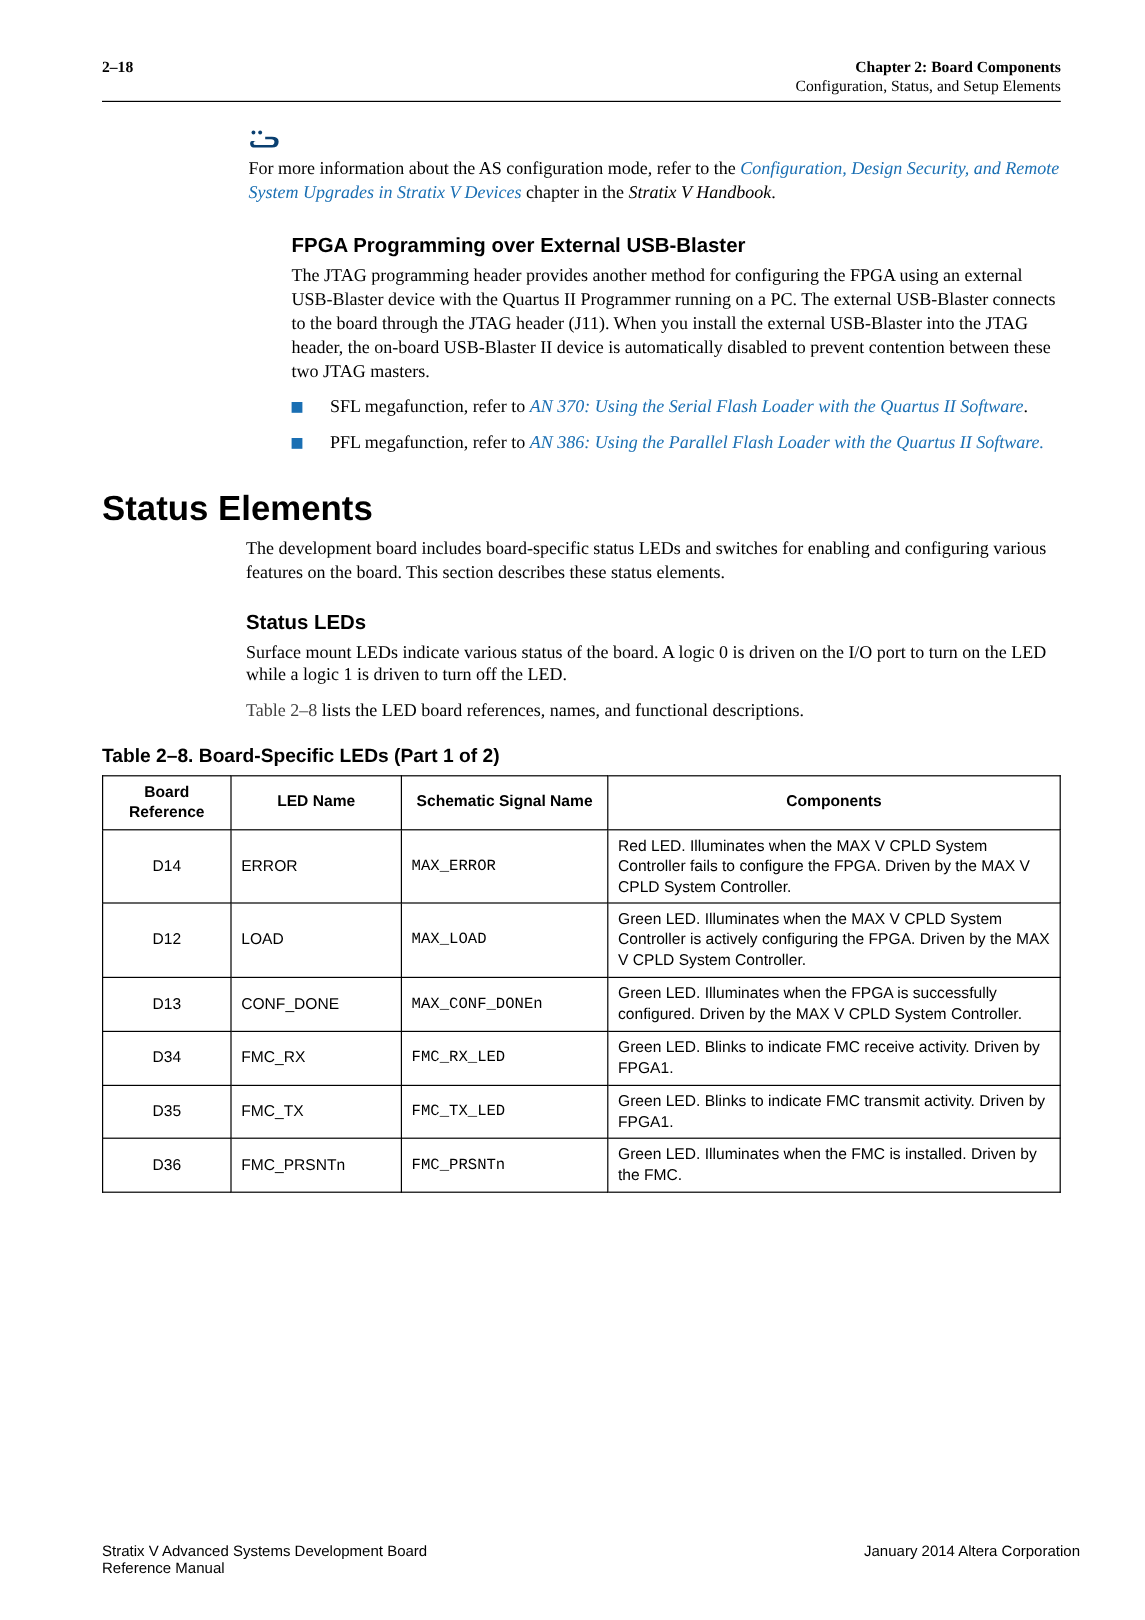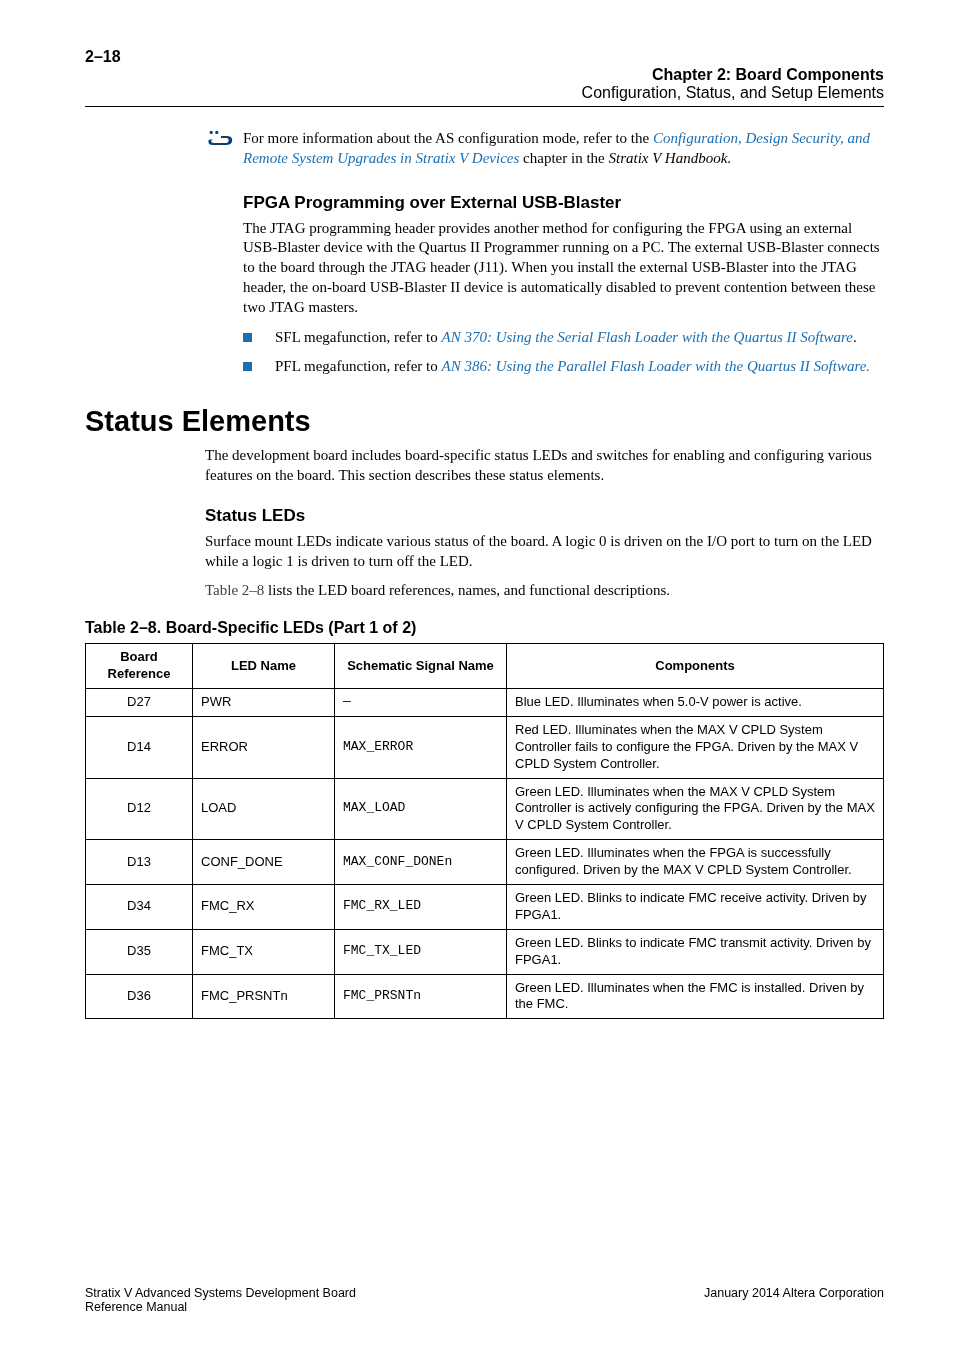--- a/index.html
+++ b/index.html
@@ -14,24 +14,23 @@
   .page {
     width: 954px;
     height: 1350px;
     position: relative;
     box-sizing: border-box;
     padding: 48px 70px 40px 85px;
   }
   .hdr {
     display: flex;
     justify-content: space-between;
-    font-family: Liberation Sans, sans-serif;
-    font-size: 16px;
+    font-family: Liberation Serif, serif;
+    font-size: 13px;
     padding-bottom: 4px;
-    flex-direction: column;
   }
   .hdr .left { font-weight: bold; }
   .hdr .right { text-align: right; }
   .hdr .right .chap { font-weight: bold; }
   .hdr-rule {
     border-bottom: 1.4px solid #000;
     margin-bottom: 22px;
   }
   .hand-icon {
     display: inline-block;
@@ -43,20 +42,21 @@
   .hand-svg { width: 28px; height: 18px; }
   .para-block {
     margin-left: 158px;
     font-size: 15px;
     line-height: 1.32;
     margin-bottom: 14px;
   }
   .para-block.refblock {
     margin-left: 120px;
     display: flex;
+    flex-direction: column;
   }
   .para-block.refblock .txt { flex: 1; margin-left: 2px; }
   .link { color: #1a6fb3; }
   .italic { font-style: italic; }
   .h3 {
     font-family: Arial, Helvetica, sans-serif;
     font-weight: bold;
     font-size: 17px;
     margin-left: 158px;
     margin-top: 24px;
@@ -134,21 +134,21 @@
   table.data th {
     text-align: center;
     font-weight: bold;
   }
   table.data td.center { text-align: center; }
   table.data td.mono { font-family: "Courier New", monospace; font-size: 13px; }
   .footer {
     position: absolute;
     bottom: 36px;
     left: 85px;
-    right: 70px;
+    right: 54px;
     display: flex;
     justify-content: space-between;
     font-family: Arial, Helvetica, sans-serif;
     font-size: 12.5px;
   }
   .footer .fl { text-align: left; }
   .footer .fr { }
   .leftlink { color: #404040; }
 </style>
 </head>
@@ -206,26 +206,20 @@
     <thead>
       <tr>
         <th style="width:90px">Board Reference</th>
         <th style="width:125px">LED Name</th>
         <th style="width:155px">Schematic Signal Name</th>
         <th>Components</th>
       </tr>
     </thead>
     <tbody id="tbody">
         <tr>
-          <td class="center">D27</td>
-          <td>PWR</td>
-          <td class="mono">—</td>
-          <td>Blue LED. Illuminates when 5.0-V power is active.</td>
-        </tr>
-        <tr>
           <td class="center">D14</td>
           <td>ERROR</td>
           <td class="mono">MAX_ERROR</td>
           <td>Red LED. Illuminates when the MAX V CPLD System Controller fails to configure the FPGA. Driven by the MAX V CPLD System Controller.</td>
         </tr>
         <tr>
           <td class="center">D12</td>
           <td>LOAD</td>
           <td class="mono">MAX_LOAD</td>
           <td>Green LED. Illuminates when the MAX V CPLD System Controller is actively configuring the FPGA. Driven by the MAX V CPLD System Controller.</td>

